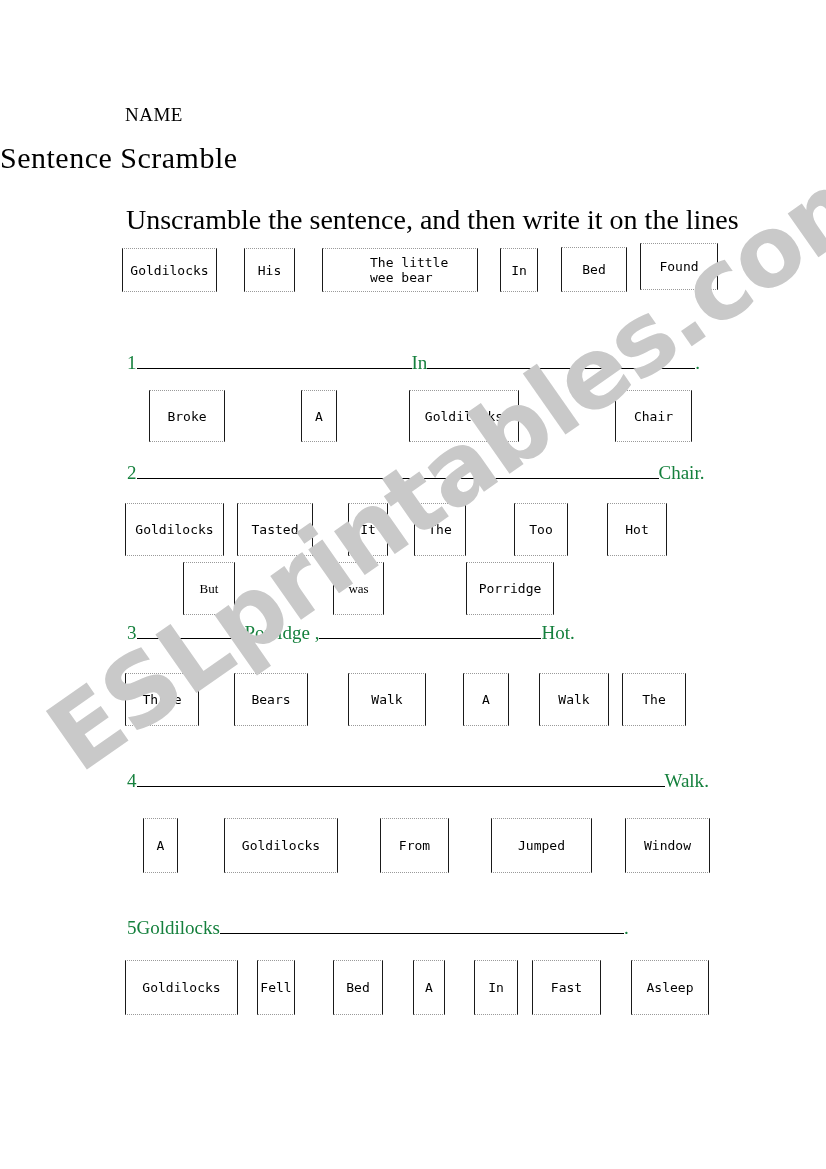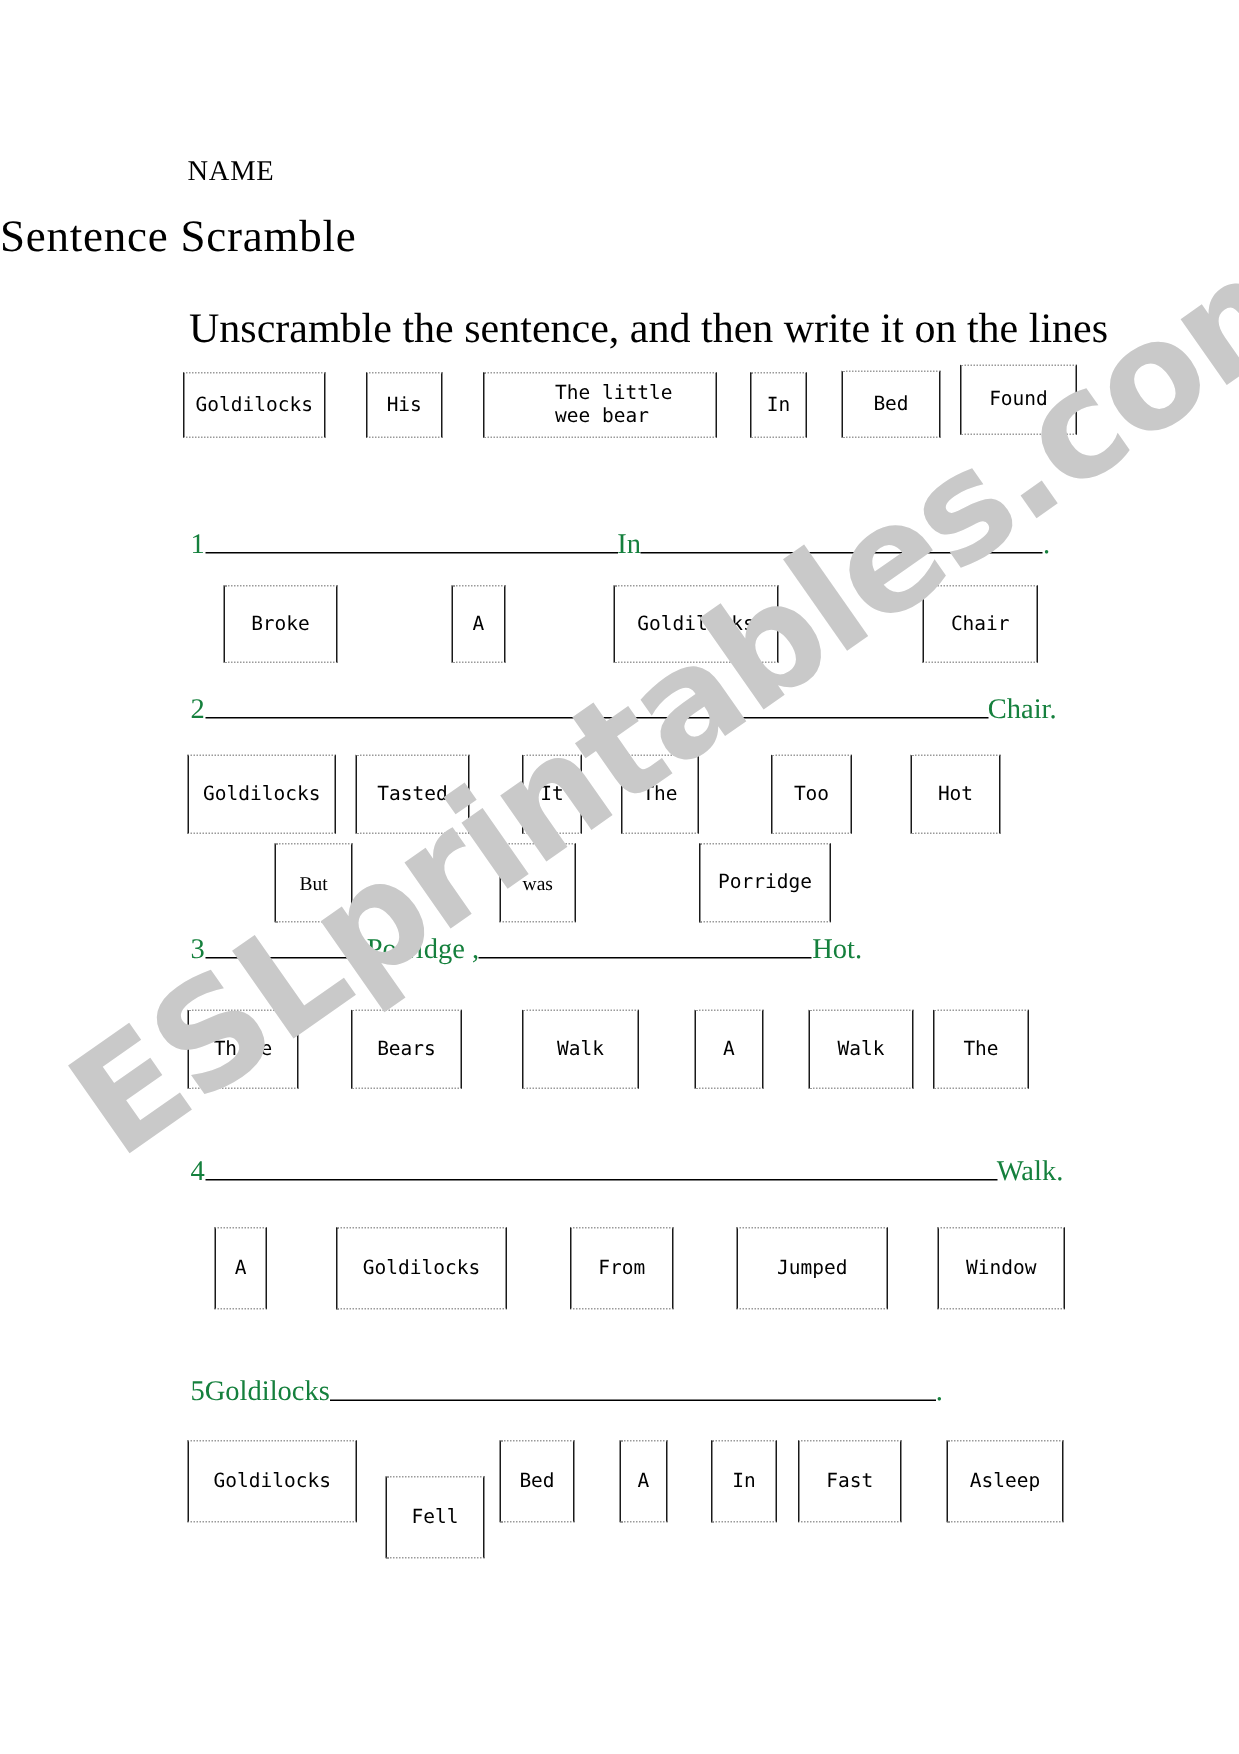--- a/index.html
+++ b/index.html
@@ -147,21 +147,21 @@
       <div class="tile" style="left: 348px; top: 673px; width: 78px; height: 53px;">Walk</div>
       <div class="tile" style="left: 463px; top: 673px; width: 46px; height: 53px;">A</div>
       <div class="tile" style="left: 539px; top: 673px; width: 70px; height: 53px;">Walk</div>
       <div class="tile" style="left: 622px; top: 673px; width: 64px; height: 53px;">The</div>
       <div class="tile" style="left: 143px; top: 818px; width: 35px; height: 55px;">A</div>
       <div class="tile" style="left: 224px; top: 818px; width: 114px; height: 55px;">Goldilocks</div>
       <div class="tile" style="left: 380px; top: 818px; width: 69px; height: 55px;">From</div>
       <div class="tile" style="left: 491px; top: 818px; width: 101px; height: 55px;">Jumped</div>
       <div class="tile" style="left: 625px; top: 818px; width: 85px; height: 55px;">Window</div>
       <div class="tile" style="left: 125px; top: 960px; width: 113px; height: 55px;">Goldilocks</div>
-      <div class="tile" style="left: 257px; top: 984px; width: 66px; height: 55px;">Fell</div>
+      <div class="tile" style="left: 257px; top: 960px; width: 38px; height: 55px;">Fell</div>
       <div class="tile" style="left: 333px; top: 960px; width: 50px; height: 55px;">Bed</div>
       <div class="tile" style="left: 413px; top: 960px; width: 32px; height: 55px;">A</div>
       <div class="tile" style="left: 474px; top: 960px; width: 44px; height: 55px;">In</div>
       <div class="tile" style="left: 532px; top: 960px; width: 69px; height: 55px;">Fast</div>
       <div class="tile" style="left: 631px; top: 960px; width: 78px; height: 55px;">Asleep</div>
     </div>
 
   <div id="lines-layer">
       <div class="answer-line" style="left: 127px; top: 352px;"><span class="num">1</span><span class="rule" style="width: 275px;"></span><span class="word">In</span><span class="rule" style="width: 268px;"></span><span class="word">.</span></div>
       <div class="answer-line" style="left: 127px; top: 462px;"><span class="num">2</span><span class="rule" style="width: 522px;"></span><span class="word">Chair</span><span class="word">.</span></div>

